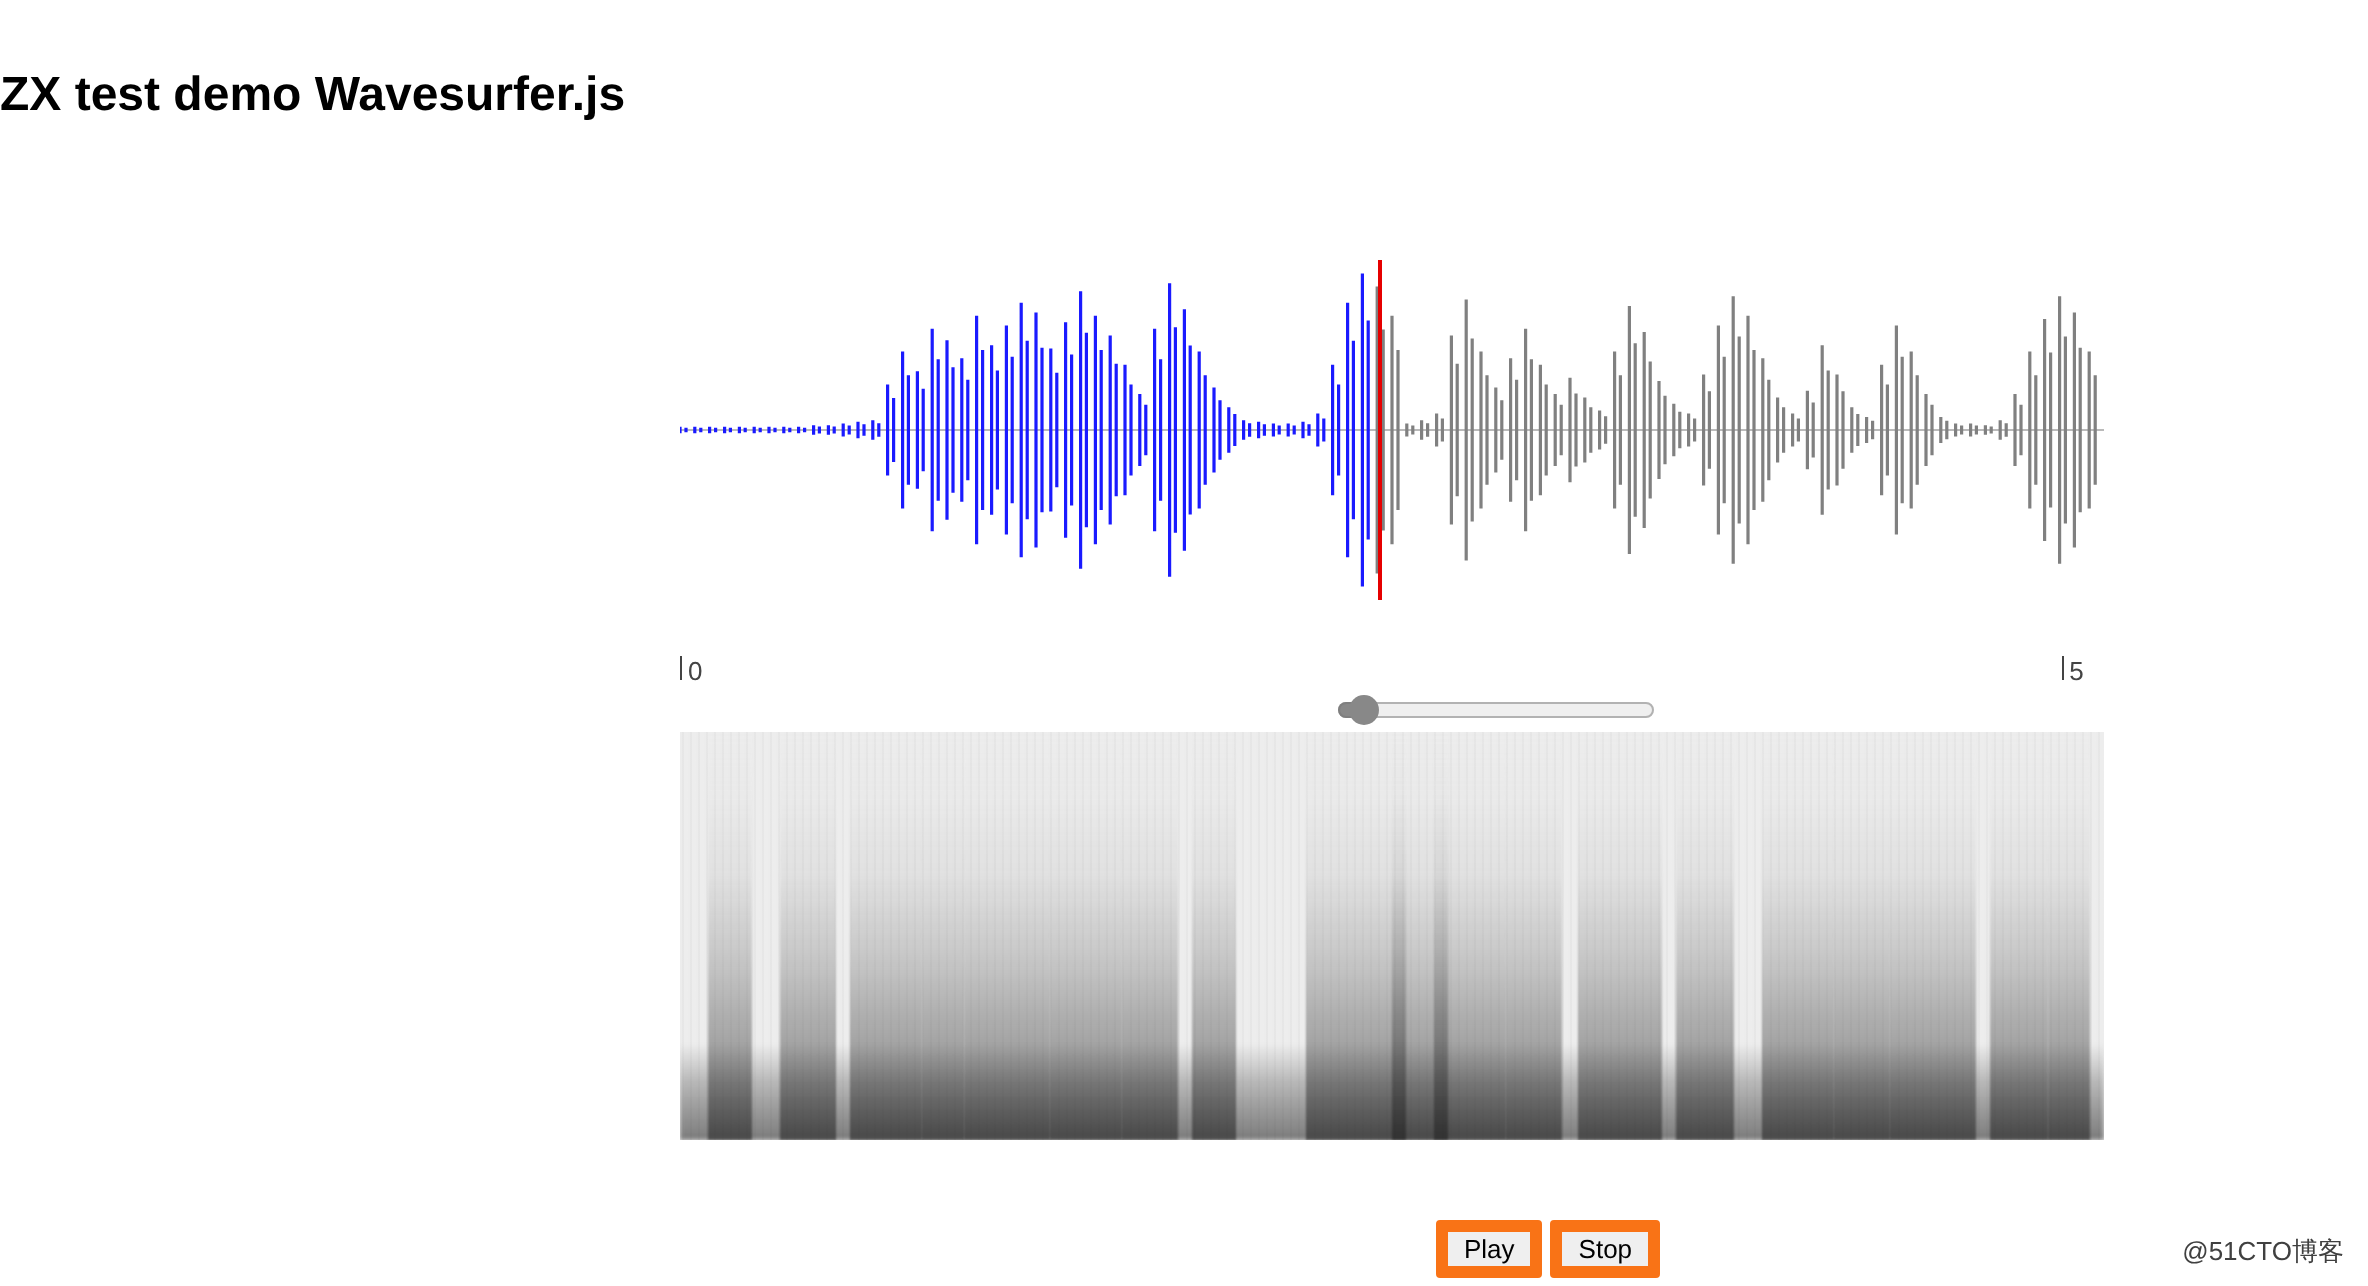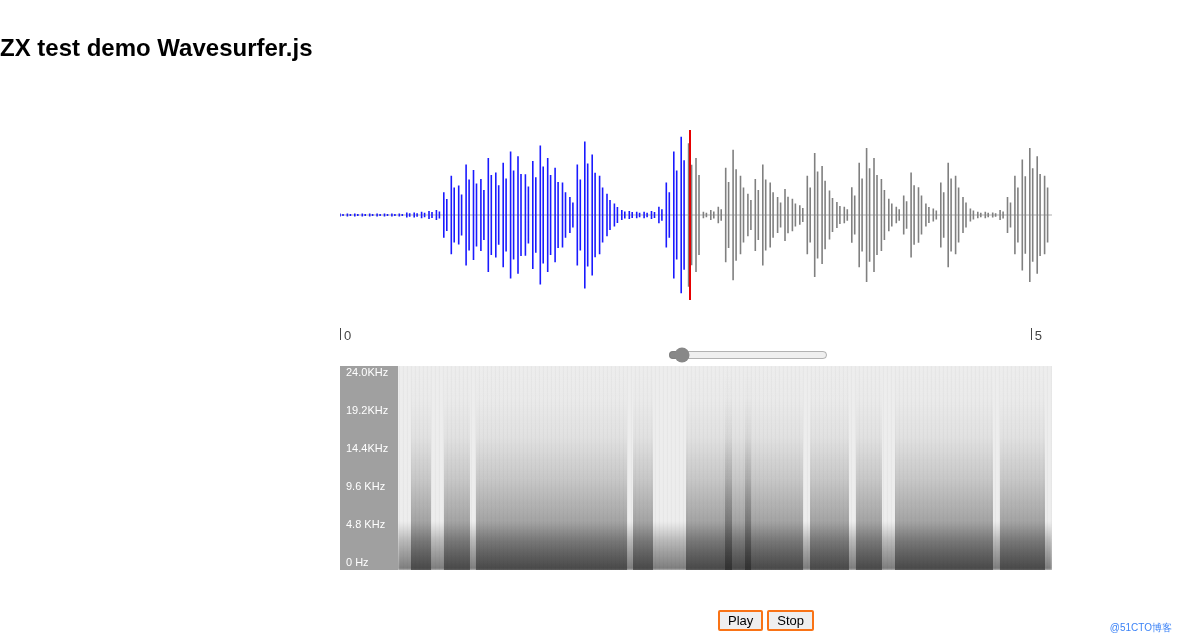--- a/index.html
+++ b/index.html
@@ -114,29 +114,29 @@
   .controls {
     position: absolute;
     left: 718px; top: 610px;
     display: flex;
     gap: 4px;
   }
   .btn {
     font: 13px Arial, sans-serif;
     padding: 1px 8px;
     background: #efefef;
-    border: 2px solid #f97316;
+    border: 6px solid #f97316;
     border-radius: 2px;
     cursor: pointer;
   }
   .watermark {
     position: absolute;
     right: 12px; bottom: 8px;
-    font-size: 10px;
-    color: #3b82f6;
+    font-size: 13px;
+    color: #404040;
   }
 </style>
 </head>
 <body>
 
 <h1 class="page-title">ZX test demo Wavesurfer.js</h1>
 
 <div class="waveform">
   <svg id="wf-svg" width="712" height="170" viewBox="0 0 712 170" preserveAspectRatio="none">
       <line x1="0" x2="712" y1="85" y2="85" stroke="#777" stroke-width="0.6"></line>
@@ -151,28 +151,20 @@
     <div class="timeline-label" style="left: calc(0% + 4px);">0</div>
     <div class="timeline-tick" style="left: 97%;"></div>
     <div class="timeline-label" style="left: calc(97% + 4px);">5</div>
   </div>
 
 <div class="zoom-slider-wrap">
   <input type="range" class="zoom-slider" id="zoom" min="0" max="100" value="4" style="">
 </div>
 
 <div class="spectrogram">
-  <div class="freq-axis" id="freq-axis">
-      <div class="freq-label" style="top: 0px;">24.0KHz</div>
-      <div class="freq-label" style="top: 38px;">19.2KHz</div>
-      <div class="freq-label" style="top: 76px;">14.4KHz</div>
-      <div class="freq-label" style="top: 114px;">9.6 KHz</div>
-      <div class="freq-label" style="top: 152px;">4.8 KHz</div>
-      <div class="freq-label" style="top: 190px;">0   Hz</div>
-    </div>
   <div class="spectro-body" id="spectro-body">
     <div class="noise"></div>
     <div class="lowband"></div>
   <div class="vband" style="left: 2%; width: 3%;"></div>
       <div class="vband" style="left: 7%; width: 4%;"></div>
       <div class="vband" style="left: 12%; width: 5%;"></div>
       <div class="vband" style="left: 17%; width: 3%;"></div>
       <div class="vband" style="left: 20%; width: 6%;"></div>
       <div class="vband" style="left: 26%; width: 5%;"></div>
       <div class="vband" style="left: 31%; width: 4%;"></div>

